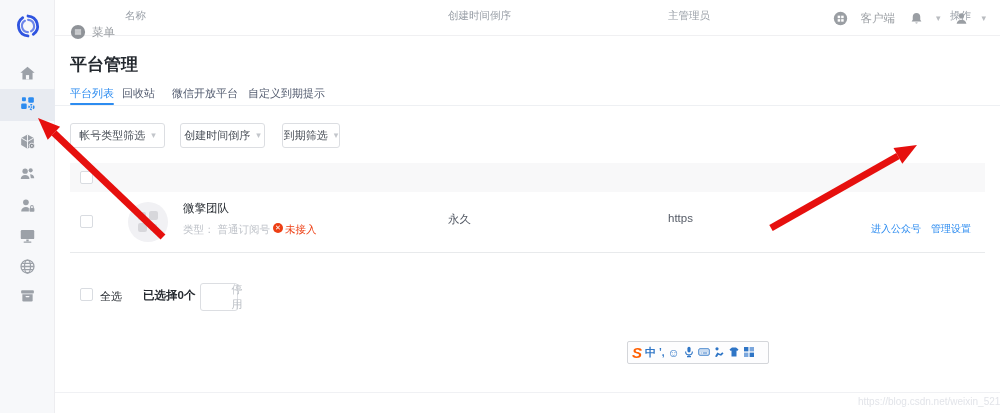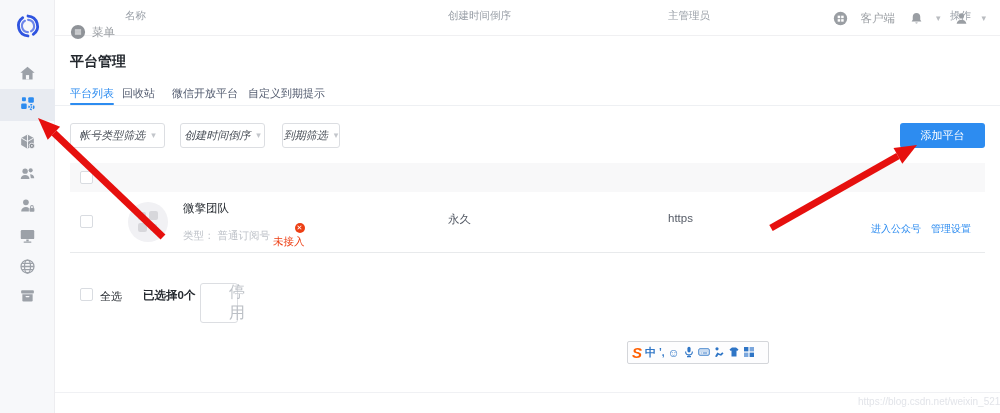--- a/index.html
+++ b/index.html
@@ -21,33 +21,33 @@
     background:#fff; border-bottom:1px solid #f0f0f2; }
   .topbar-left { position:absolute; left:15px; top:0; height:36px;
     display:flex; align-items:center; gap:6px;margin-top:14px; }
   .topbar-right { position:absolute; right:14px; top:0; height:36px;
     display:flex; align-items:center; gap:14px; }
   .tb-text { font-size:11.5px; color:#9a9ea3; }
   .tb-group { display:flex; align-items:center; gap:12px; cursor:pointer; }
   .caret { font-size:9px; color:#b9bcc0; line-height:1; }
 
   
-  .page-title { position:absolute; left:70px; top:53px; font-size:14px;
+  .page-title { position:absolute; left:70px; top:53px; font-size:17px;
     font-weight:bold; color:#24292f; }
   .tab { position:absolute; top:86px; font-size:11px; color:#515a6e; cursor:pointer; }
   .tab.active { color:#2d8cf0; }
   .tab-underline { position:absolute; left:70px; top:103px; width:44px; height:2px;
     background:#2d8cf0; border-radius:1px; }
   .tab-border { position:absolute; left:55px; top:105px; width:945px; height:1px;
     background:#eef0f3; }
 
   
   .dd { position:absolute; top:123px; height:25px; border:1px solid #dcdee2;
     border-radius:3px; background:#fff; display:flex; align-items:center;
-    justify-content:center; gap:6px; font-size:11px; color:#464c55; cursor:pointer;font-style:italic; }
+    justify-content:center; gap:6px; font-size:11px; color:#464c55; cursor:pointer; }
   .dd .caret { color:#c3c6cb; }
   .search-box { position:absolute; left:365px; top:123px; width:167px; height:25px;
     border:1px solid #dcdee2; border-radius:3px; background:#fff; }
   .search-box input { position:absolute; left:8px; top:1px; width:130px; height:21px;
     border:none; outline:none; font-size:11px; color:#464c55;
     font-family:"Liberation Sans","DejaVu Sans",sans-serif; }
   .search-box input::placeholder { color:#c0c4cb; }
   .search-icon { position:absolute; right:8px; top:5px; width:13px; height:13px; cursor:pointer; }
   .add-btn { position:absolute; left:900px; top:123px; width:85px; height:25px;
     background:#2d8cf0; color:#fff; font-size:11px; border:none; border-radius:3px;
@@ -58,34 +58,34 @@
     background:#f8f8f9; }
   .th { position:absolute; top:9px; font-size:10.5px; color:#9aa0a8; }
   .cb { position:absolute; width:13px; height:13px; background:#fff;
     border:1px solid #d9dce1; border-radius:2px; cursor:pointer; }
   .row-divider { position:absolute; left:70px; top:252px; width:915px; height:1px;
     background:#e8eaec; }
   .avatar { position:absolute; left:128px; top:202px; width:40px; height:40px; }
   .row-name { position:absolute; left:183px; top:201px; font-size:11.5px; color:#24292f; }
   .row-sub { position:absolute; left:183px; top:223px; font-size:10.5px; color:#bfc3c9;
     display:flex; align-items:center; gap:3px; }
-  .status-bad { display:flex; align-items:flex-end; gap:2px; color:#ed3f14;flex-direction:column; }
+  .status-bad { display:flex; align-items:flex-start; gap:2px; color:#ed3f14; }
   .x-badge { width:10px; height:10px; border-radius:50%; background:#ed3f14; color:#fff;
     font-size:7px; line-height:10px; text-align:center; display:inline-block; }
   .cell { position:absolute; top:212px; font-size:11.5px; color:#555b66; }
   .row-ops { position:absolute; right:29px; top:222px; display:flex; gap:10px; }
   .row-ops span { font-size:10px; color:#2d8cf0; cursor:pointer; }
 
   
   .batch-label { position:absolute; left:100px; top:289px; font-size:11px; color:#24292f; }
   .batch-count { position:absolute; left:143px; top:288px; font-size:11.5px;
     font-weight:bold; color:#24292f; }
-  .disable-btn { position:absolute; left:200px; top:283px; width:37px; height:40px;
+  .disable-btn { position:absolute; left:200px; top:283px; width:37px; height:28px;
     background:#fff; border:1px solid #dcdee2; border-radius:3px; color:#bcc0c6;
-    font-size:16px; display:flex; align-items:center; justify-content:center; cursor:pointer;padding-left:36px; }
+    font-size:11px; display:flex; align-items:center; justify-content:center; cursor:pointer;padding-left:36px; }
 
   
   .ime-bar { position:absolute; left:627px; top:341px; width:142px; height:23px;
     background:#fdfdfe; border:1px solid #d4d6da; border-radius:2px;
     display:flex; align-items:center; gap:3px; padding:0 4px; }
   .ime-logo { font-size:15px; font-weight:900; font-style:italic; color:#ff5f00;
     line-height:1; cursor:pointer; }
   .ime-zh { font-size:11px; font-weight:bold; color:#2e75c6; cursor:pointer; }
   .ime-punct { font-size:10px; font-weight:bold; color:#2e75c6; cursor:pointer; }
   .ime-emoji { font-size:12px; color:#2e75c6; line-height:1; cursor:pointer; }
@@ -258,21 +258,20 @@
     <span class="caret">▾</span>
   </div>
   <div class="dd" style="left:180px;width:85px">
     <span>创建时间倒序</span>
     <span class="caret">▾</span>
   </div>
   <div class="dd" style="left:282px;width:58px">
     <span>到期筛选</span>
     <span class="caret">▾</span>
   </div>
-  <div class="add-btn">添加平台</div>
 
   <div class="thead"></div>
   <span class="cb" style="left:80px;top:171px"></span>
   <span class="th" style="left:125px">名称</span>
   <span class="th" style="left:448px">创建时间倒序</span>
   <span class="th" style="left:668px">主管理员</span>
   <span class="th" style="right:29px">操作</span>
 
   <div>
     <span class="cb" style="left:80px;top:215px"></span>

